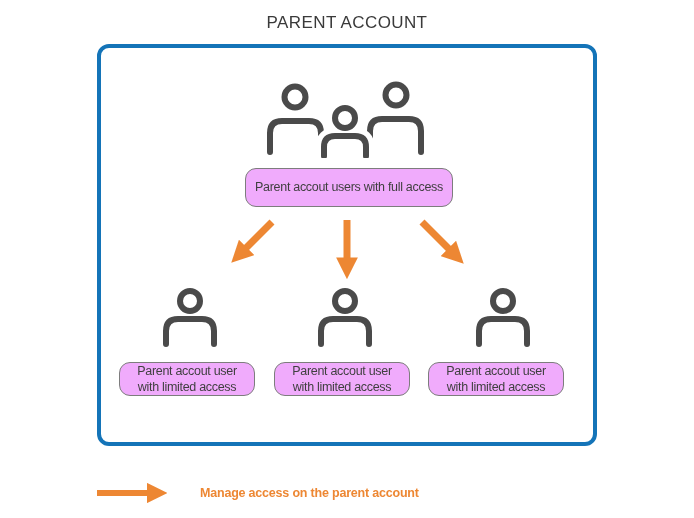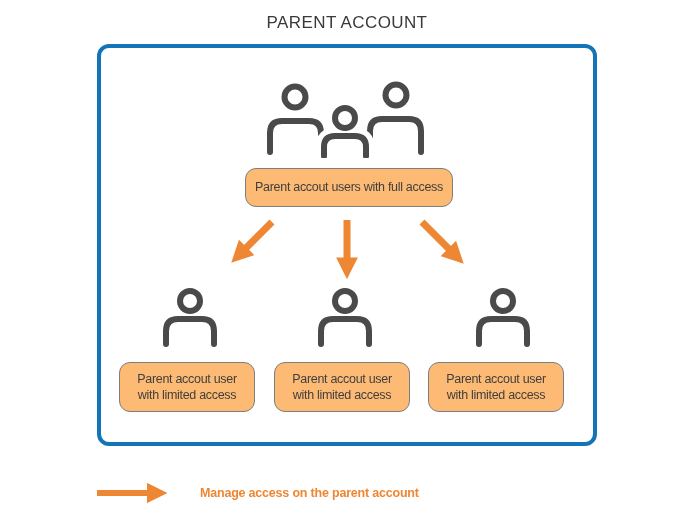--- a/index.html
+++ b/index.html
@@ -22,28 +22,28 @@
   }
 
   .icon-svg { position: absolute; display: block; }
   .group-icon { left: 266px; top: 80px; width: 162px; height: 78px; }
   .user-icon  { top: 288px; width: 56px; height: 60px; }
   .user-icon.u1 { left: 162px; }
   .user-icon.u2 { left: 317px; }
   .user-icon.u3 { left: 475px; }
 
   .node-label {
-    position: absolute; background: #fdba74;
+    position: absolute; background: #f0abfc;
     border: 1.5px solid #7d7d7d; border-radius: 11px;
     display: flex; align-items: center; justify-content: center;
     text-align: center; color: #3f3f3f;
     font-size: 12.5px; letter-spacing: -0.3px; line-height: 1.3;
   }
   .root-label { left: 245px; top: 168px; width: 208px; height: 39px; white-space: nowrap; }
-  .leaf-label { top: 362px; width: 136px; height: 50px; padding: 0 8px; }
+  .leaf-label { top: 362px; width: 136px; height: 34px; padding: 0 8px; }
   .leaf-label.l1 { left: 119px; }
   .leaf-label.l2 { left: 274px; }
   .leaf-label.l3 { left: 428px; }
 
   .branch-arrows { position: absolute; left: 210px; top: 210px; width: 285px; height: 80px; }
 
   .legend { position: absolute; left: 0; top: 478px; width: 570px; height: 30px; }
   .legend-arrow { position: absolute; left: 95px; top: 4px; width: 80px; height: 22px; }
   .legend-label {
     position: absolute; left: 200px; top: 8px;

